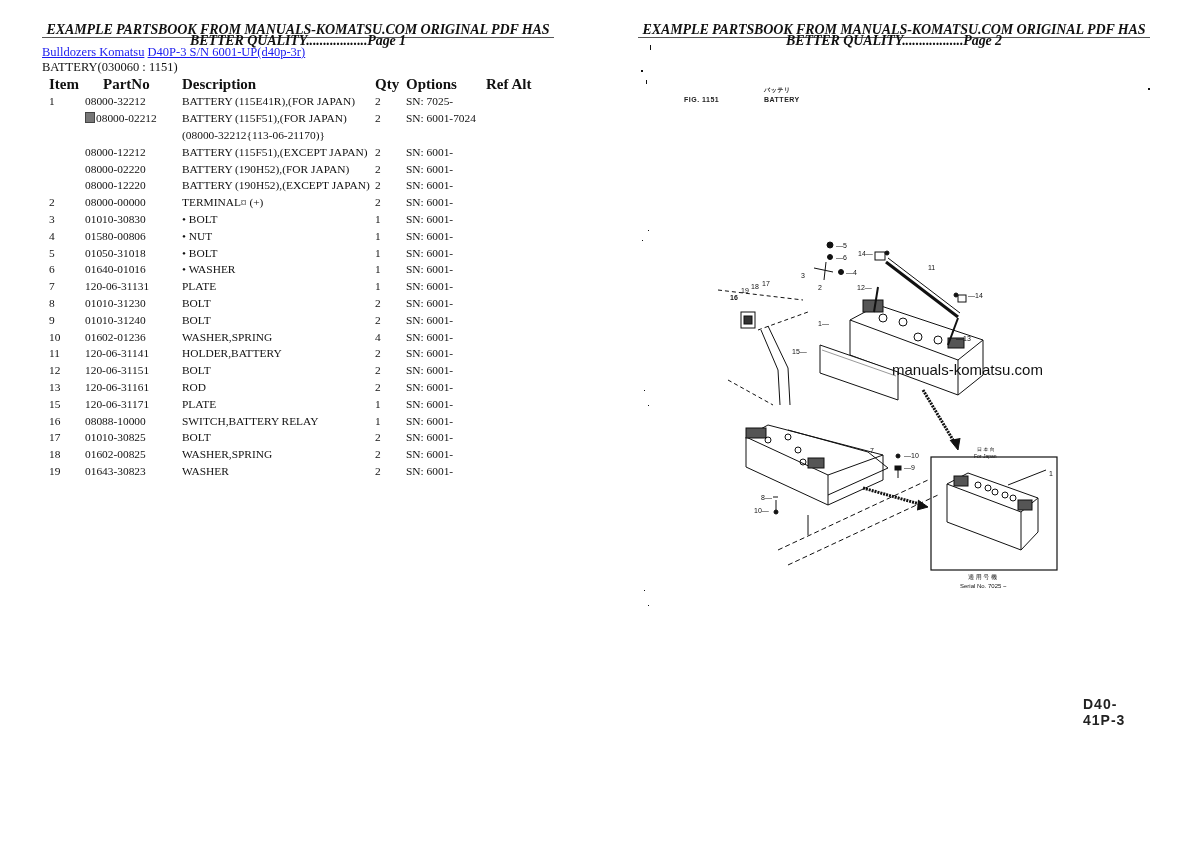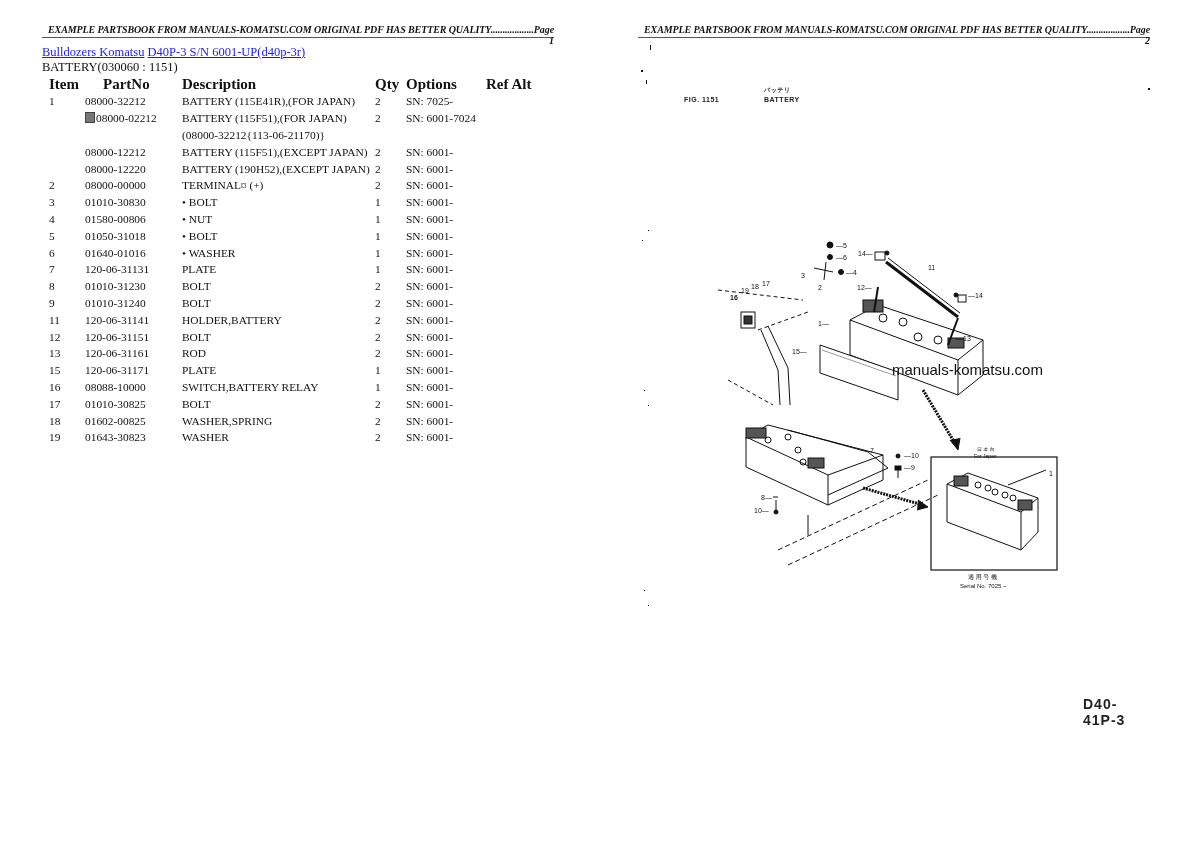--- a/index.html
+++ b/index.html
@@ -1,20 +1,20 @@
 <!DOCTYPE html>
 <html><head>
 <meta charset="utf-8">
 <style>
   html, body { margin:0; padding:0; background:#ffffff; }
   body { width:1190px; height:842px; position:relative; overflow:hidden; font-family:"DejaVu Serif","Liberation Serif",serif; color:#111; }
   .page { position:absolute; top:0; }
   .page1 { left:42px; width:512px; }
   .page2 { left:638px; width:512px; height:842px; }
-  .hdr { position:absolute; top:24px; left:0; right:0; text-align:right; font-family:"Liberation Serif",serif; font-style:italic; font-weight:bold; font-size:10px; letter-spacing:-0.1px; padding-bottom:2px; border-bottom:1px solid #555; height:11px; line-height:11px; }
+  .hdr { position:absolute; top:24px; left:0; right:0; text-align:center; font-family:"Liberation Serif",serif; font-style:italic; font-weight:bold; font-size:14px; letter-spacing:-0.1px; padding-bottom:2px; border-bottom:1px solid #555; height:11px; line-height:11px; }
   .crumbs { position:absolute; top:45px; left:0; font-family:"Liberation Serif",serif; font-size:12.5px; line-height:15px; }
   .crumbs a { color:#1a1aee; text-decoration:underline; cursor:pointer; }
   .subtitle { position:absolute; top:60px; left:0; font-family:"Liberation Serif",serif; font-size:12.5px; line-height:15px; }
   table.parts { position:absolute; top:76px; left:0; border-collapse:collapse; font-family:"Liberation Serif",serif; font-size:11.4px; }
   table.parts th { font-weight:bold; font-size:15px; text-align:left; padding:0; height:17px; }
   table.parts td { padding:0; height:16.8px; white-space:nowrap; vertical-align:middle; }
   .c-item { width:36px; padding-left:7px !important; }
   .c-part { width:79px; }
   .c-desc { width:193px; }
   .c-qty { width:25px; }
@@ -78,20 +78,28 @@
         <tr>
           <td class="c-item"></td>
           <td class="c-part">08000-12212</td>
           <td class="c-desc">BATTERY (115F51),(EXCEPT JAPAN)</td>
           <td class="c-qty">2</td>
           <td class="c-opt" style="padding-left: 6px;">SN: 6001-</td>
           <td class="c-ref"></td>
         </tr>
         <tr>
           <td class="c-item"></td>
+          <td class="c-part">08000-02220</td>
+          <td class="c-desc">BATTERY (190H52),(FOR JAPAN)</td>
+          <td class="c-qty">2</td>
+          <td class="c-opt" style="padding-left: 6px;">SN: 6001-</td>
+          <td class="c-ref"></td>
+        </tr>
+        <tr>
+          <td class="c-item"></td>
           <td class="c-part">08000-12220</td>
           <td class="c-desc">BATTERY (190H52),(EXCEPT JAPAN)</td>
           <td class="c-qty">2</td>
           <td class="c-opt" style="padding-left: 6px;">SN: 6001-</td>
           <td class="c-ref"></td>
         </tr>
         <tr>
           <td class="c-item">2</td>
           <td class="c-part">08000-00000</td>
           <td class="c-desc">TERMINAL¤ (+)</td>
@@ -145,20 +153,28 @@
           <td class="c-desc">BOLT</td>
           <td class="c-qty">2</td>
           <td class="c-opt" style="padding-left: 6px;">SN: 6001-</td>
           <td class="c-ref"></td>
         </tr>
         <tr>
           <td class="c-item">9</td>
           <td class="c-part">01010-31240</td>
           <td class="c-desc">BOLT</td>
           <td class="c-qty">2</td>
+          <td class="c-opt" style="padding-left: 6px;">SN: 6001-</td>
+          <td class="c-ref"></td>
+        </tr>
+        <tr>
+          <td class="c-item">10</td>
+          <td class="c-part">01602-01236</td>
+          <td class="c-desc">WASHER,SPRING</td>
+          <td class="c-qty">4</td>
           <td class="c-opt" style="padding-left: 6px;">SN: 6001-</td>
           <td class="c-ref"></td>
         </tr>
         <tr>
           <td class="c-item">11</td>
           <td class="c-part">120-06-31141</td>
           <td class="c-desc">HOLDER,BATTERY</td>
           <td class="c-qty">2</td>
           <td class="c-opt" style="padding-left: 6px;">SN: 6001-</td>
           <td class="c-ref"></td>

